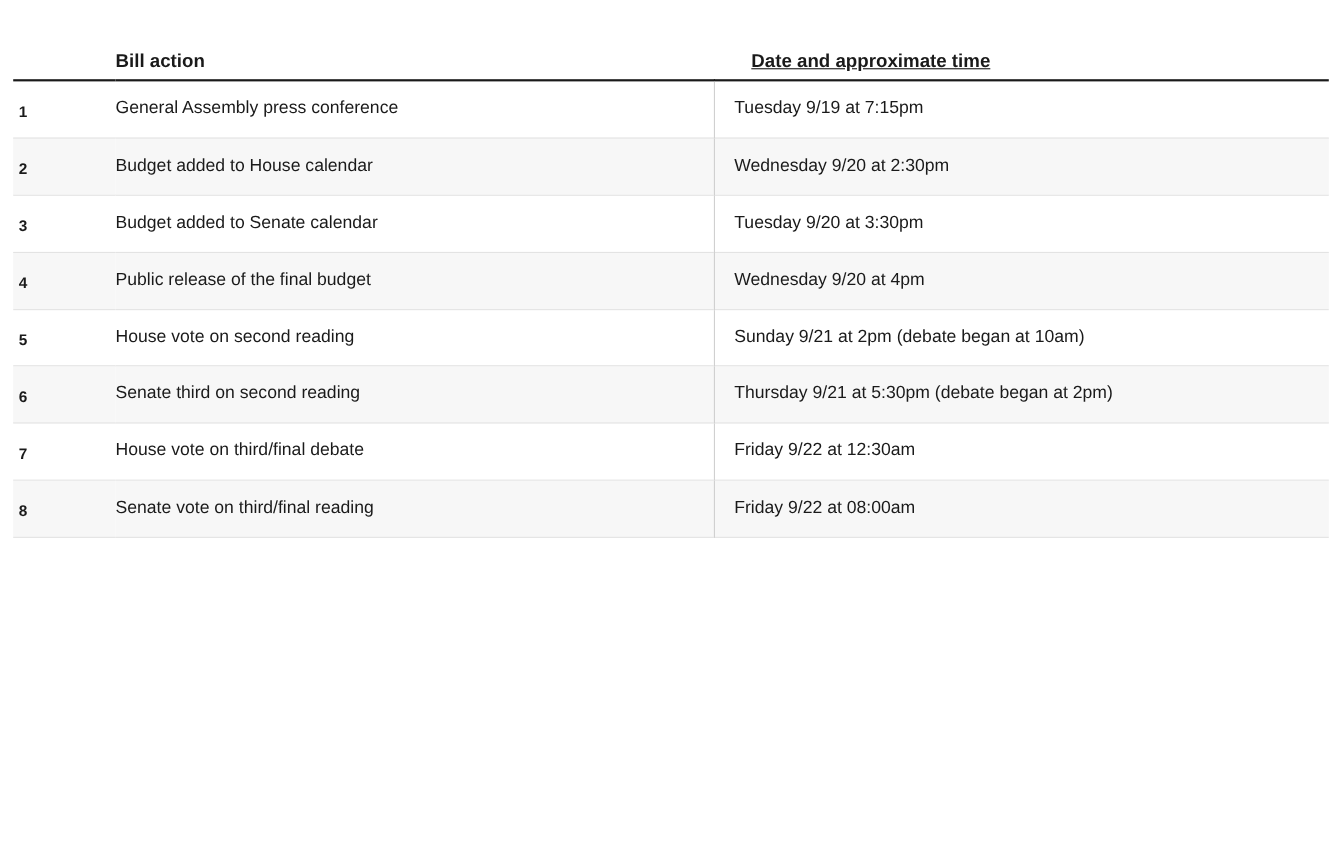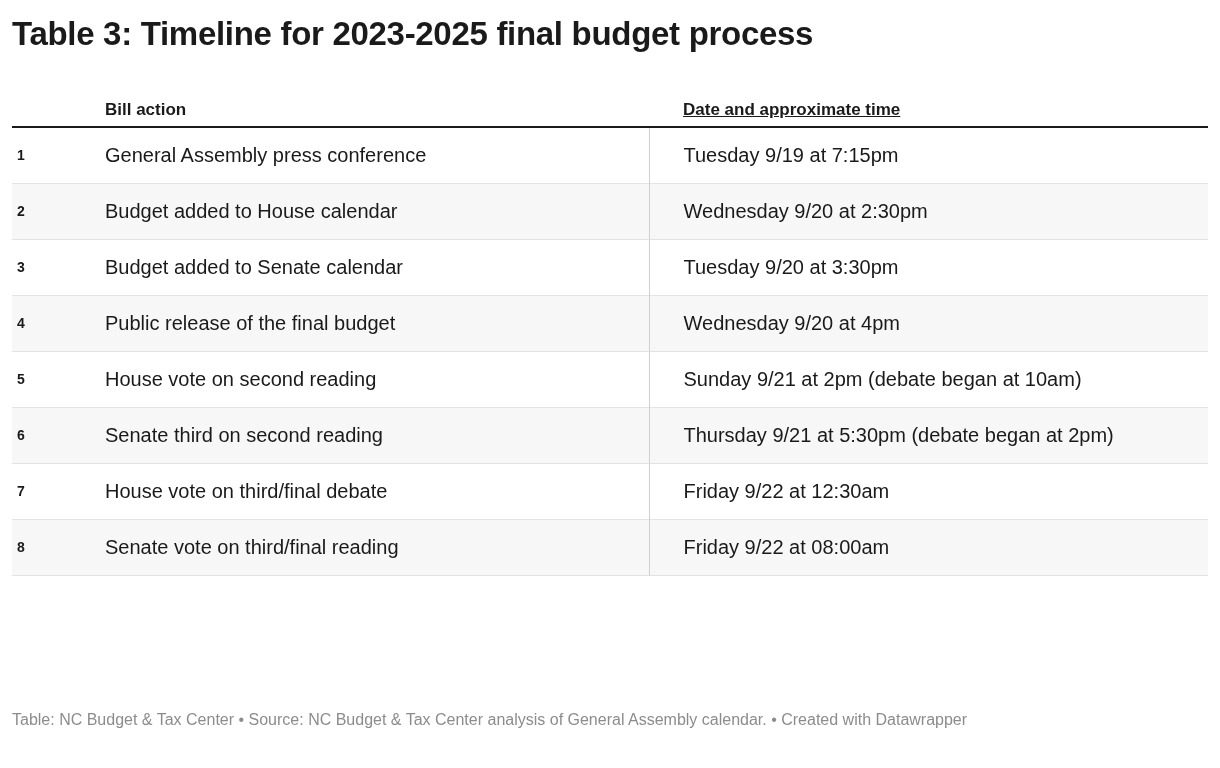--- a/index.html
+++ b/index.html
@@ -55,57 +55,56 @@
     border-bottom: 2px solid #1a1a1a;
   }
 
   tbody tr {
     border-bottom: 1px solid #e3e3e3;
   }
   tbody tr.alt {
     background: #f7f7f7;
   }
   tbody td {
-    font-size: 20px;
+    font-size: 16px;
     color: #1a1a1a;
     padding: 14px 0;
     vertical-align: top;
     line-height: 1.35;
   }
   tbody td.num {
     font-size: 14px;
     font-weight: bold;
     padding-left: 5px;
     padding-top: 18px;
     width: 93px;
   }
   tbody td.act {
     padding-right: 18px;
     border-right: 1px solid #d0d0d0;
   }
   tbody td.date {
-    padding-left: 34px;
+    padding-left: 18px;
     padding-right: 14px;
   }
   .footer {
     position: absolute;
     left: 12px;
     right: 12px;
     top: 694px;
     font-size: 16px;
     color: #8c8c8c;
     line-height: 1.45;
   }
 </style>
 </head>
 <body>
 
 <div class="page">
 
-  <h1 class="title">Table 3: Timeline for 2023-2025 final budget process</h1>
 
   <table class="timeline">
     <colgroup>
       <col class="c-num">
       <col class="c-act">
       <col class="c-date">
     </colgroup>
     <thead>
       <tr>
         <th class="h-num"></th>
@@ -150,15 +149,14 @@
         <td class="date">Friday 9/22 at 12:30am</td>
       </tr>
       <tr class="alt">
         <td class="num">8</td>
         <td class="act">Senate vote on third/final reading</td>
         <td class="date">Friday 9/22 at 08:00am</td>
       </tr>
     </tbody>
   </table>
 
-  <div class="footer">Table: NC Budget &amp; Tax Center • Source: NC Budget &amp; Tax Center analysis of General Assembly calendar. • Created with Datawrapper</div>
 
 </div>
 
 </body></html>

